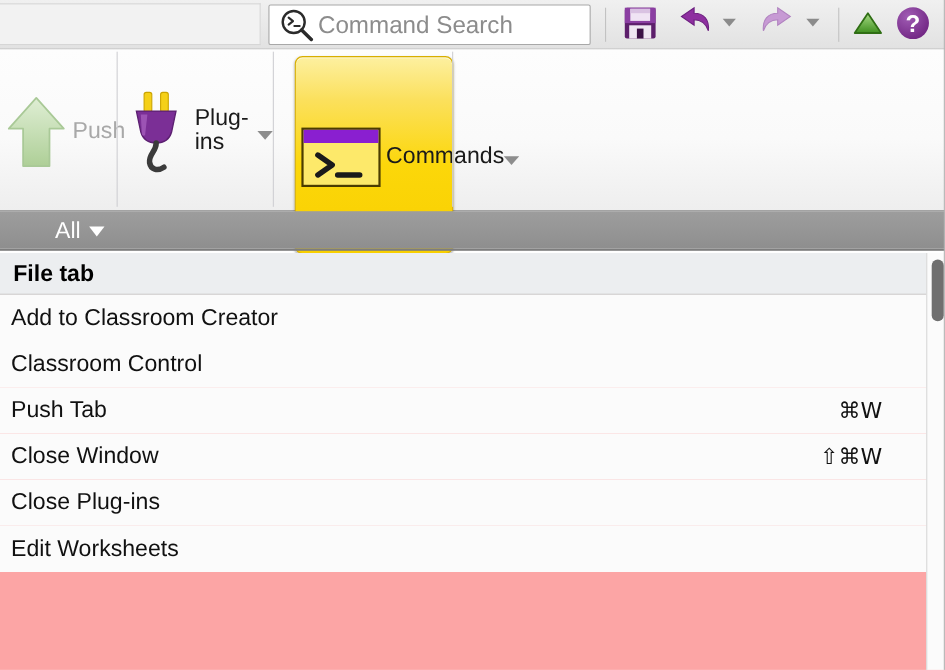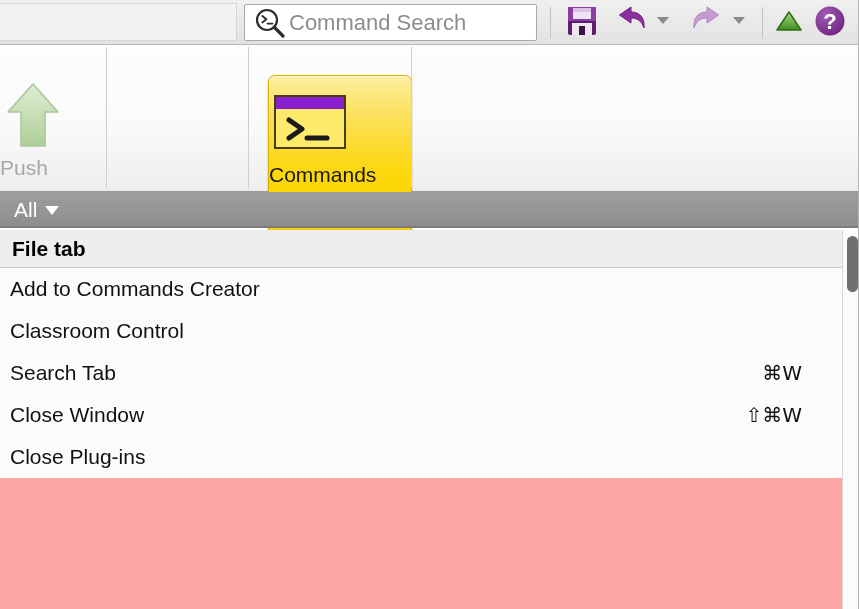--- a/index.html
+++ b/index.html
@@ -100,24 +100,22 @@
     position: absolute;
     top: 2px;
     width: 1px; height: 141px;
     background: #cfcfd3;
   }
   .rb-item {
     position: absolute;
     top: 0;
     height: 146px;
     display: flex;
-    flex-direction: column;
-    align-items: flex-start;
-    box-sizing: border-box;
-    margin-top: 24px;
+    align-items: center;
+    box-sizing: border-box;
   }
   .rb-icon {
     height: 84px;
     display: flex;
     align-items: center;
     justify-content: center;
     margin-top: 4px;
   }
   .rb-label {
     font-size: 21px;
@@ -142,20 +140,21 @@
   
   .filter-bar {
     position: absolute;
     left: 0; top: 192px;
     width: 859px; height: 36px;
     background: linear-gradient(to bottom, #9d9d9d 0%, #969696 50%, #8e8e8e 100%);
     border-bottom: 2px solid #7d7d7d;
     box-sizing: border-box;
     display: flex;
     align-items: center;
+    padding-left: 36px;
   }
   .filter-label {
     color: #ffffff;
     font-size: 21px;
     margin-left: 14px;
     line-height: 1;
   }
   .filter-caret {
     margin-left: 8px;
     margin-top: 3px;
@@ -328,20 +327,33 @@
           </linearGradient>
         </defs>
         <path d="M33 6 L58 34 L45 34 L45 68 L21 68 L21 34 L8 34 Z" fill="url(#pushG)" stroke="#a9c997" stroke-width="1.6" stroke-linejoin="round"></path>
       </svg>
     </div>
     <div class="rb-label disabled">Push</div>
   </div>
 
   <div class="rb-sep" style="left:106px"></div>
 
+  <div class="rb-item" style="left:107px; width:141px">
+    <div class="rb-icon">
+      <svg width="70" height="80" viewBox="0 0 70 80">
+        <rect x="24" y="4" width="7" height="18" rx="2" fill="#f5d018" stroke="#cba400" stroke-width="1"></rect>
+        <rect x="39" y="4" width="7" height="18" rx="2" fill="#f5d018" stroke="#cba400" stroke-width="1"></rect>
+        <path d="M17 21 L53 21 L49 40 C47 47 42 50 35 50 C28 50 23 47 21 40 Z" fill="#7b2f96" stroke="#5c2071" stroke-width="1.2"></path>
+        <path d="M21 24 L27 24 L25 42 Q24 45 22 42 Z" fill="#a760bd" opacity="0.75"></path>
+        <path d="M35 50 C35 58 28 60 29 68 C30 74 36 76 42 72" fill="none" stroke="#3b3b3b" stroke-width="5" stroke-linecap="round"></path>
+      </svg>
+    </div>
+    <div class="rb-label">Plug-ins</div>
+    <div class="rb-caret"></div>
+  </div>
 
   <div class="rb-sep" style="left:248px"></div>
 
   <div class="rb-item rb-selected" style="left:268px; width:144px; top:6px; height:180px">
     <div class="rb-icon">
       <svg width="82" height="64" viewBox="0 0 82 64">
         <rect x="6" y="6" width="70" height="52" fill="#fde96a" stroke="#4b3c00" stroke-width="2"></rect>
         <rect x="7" y="7" width="68" height="12" fill="#8a1fd0"></rect>
         <path d="M20 30 L33 39 L20 48" fill="none" stroke="#1a1a1a" stroke-width="5" stroke-linecap="round" stroke-linejoin="round"></path>
         <line x1="38" y1="48" x2="58" y2="48" stroke="#1a1a1a" stroke-width="5" stroke-linecap="round"></line>
@@ -359,37 +371,41 @@
   <span class="filter-caret"></span>
 </div>
 
 <div class="list-area">
 
   <div class="group-header">
     <span class="group-header-text">File tab</span>
   </div>
 
   <div class="list-row">
-    <span class="row-label">Add to Commands Creator</span>
+    <span class="row-label">Add to Classroom Creator</span>
     <span class="row-shortcut"></span>
   </div>
   <div class="list-row">
     <span class="row-label">Classroom Control</span>
     <span class="row-shortcut"></span>
   </div>
   <div class="list-row">
-    <span class="row-label">Search Tab</span>
+    <span class="row-label">Push Tab</span>
     <span class="row-shortcut">⌘W</span>
   </div>
   <div class="list-row">
     <span class="row-label">Close Window</span>
     <span class="row-shortcut">⇧⌘W</span>
   </div>
   <div class="list-row">
     <span class="row-label">Close Plug-ins</span>
+    <span class="row-shortcut"></span>
+  </div>
+  <div class="list-row">
+    <span class="row-label">Edit Worksheets</span>
     <span class="row-shortcut"></span>
   </div>
 </div>
 
 <div class="scroll-track">
   <div class="scroll-thumb" style="top: 6px; height: 56px;"></div>
 </div>
 
 <div class="win-edge-right"></div>
 

